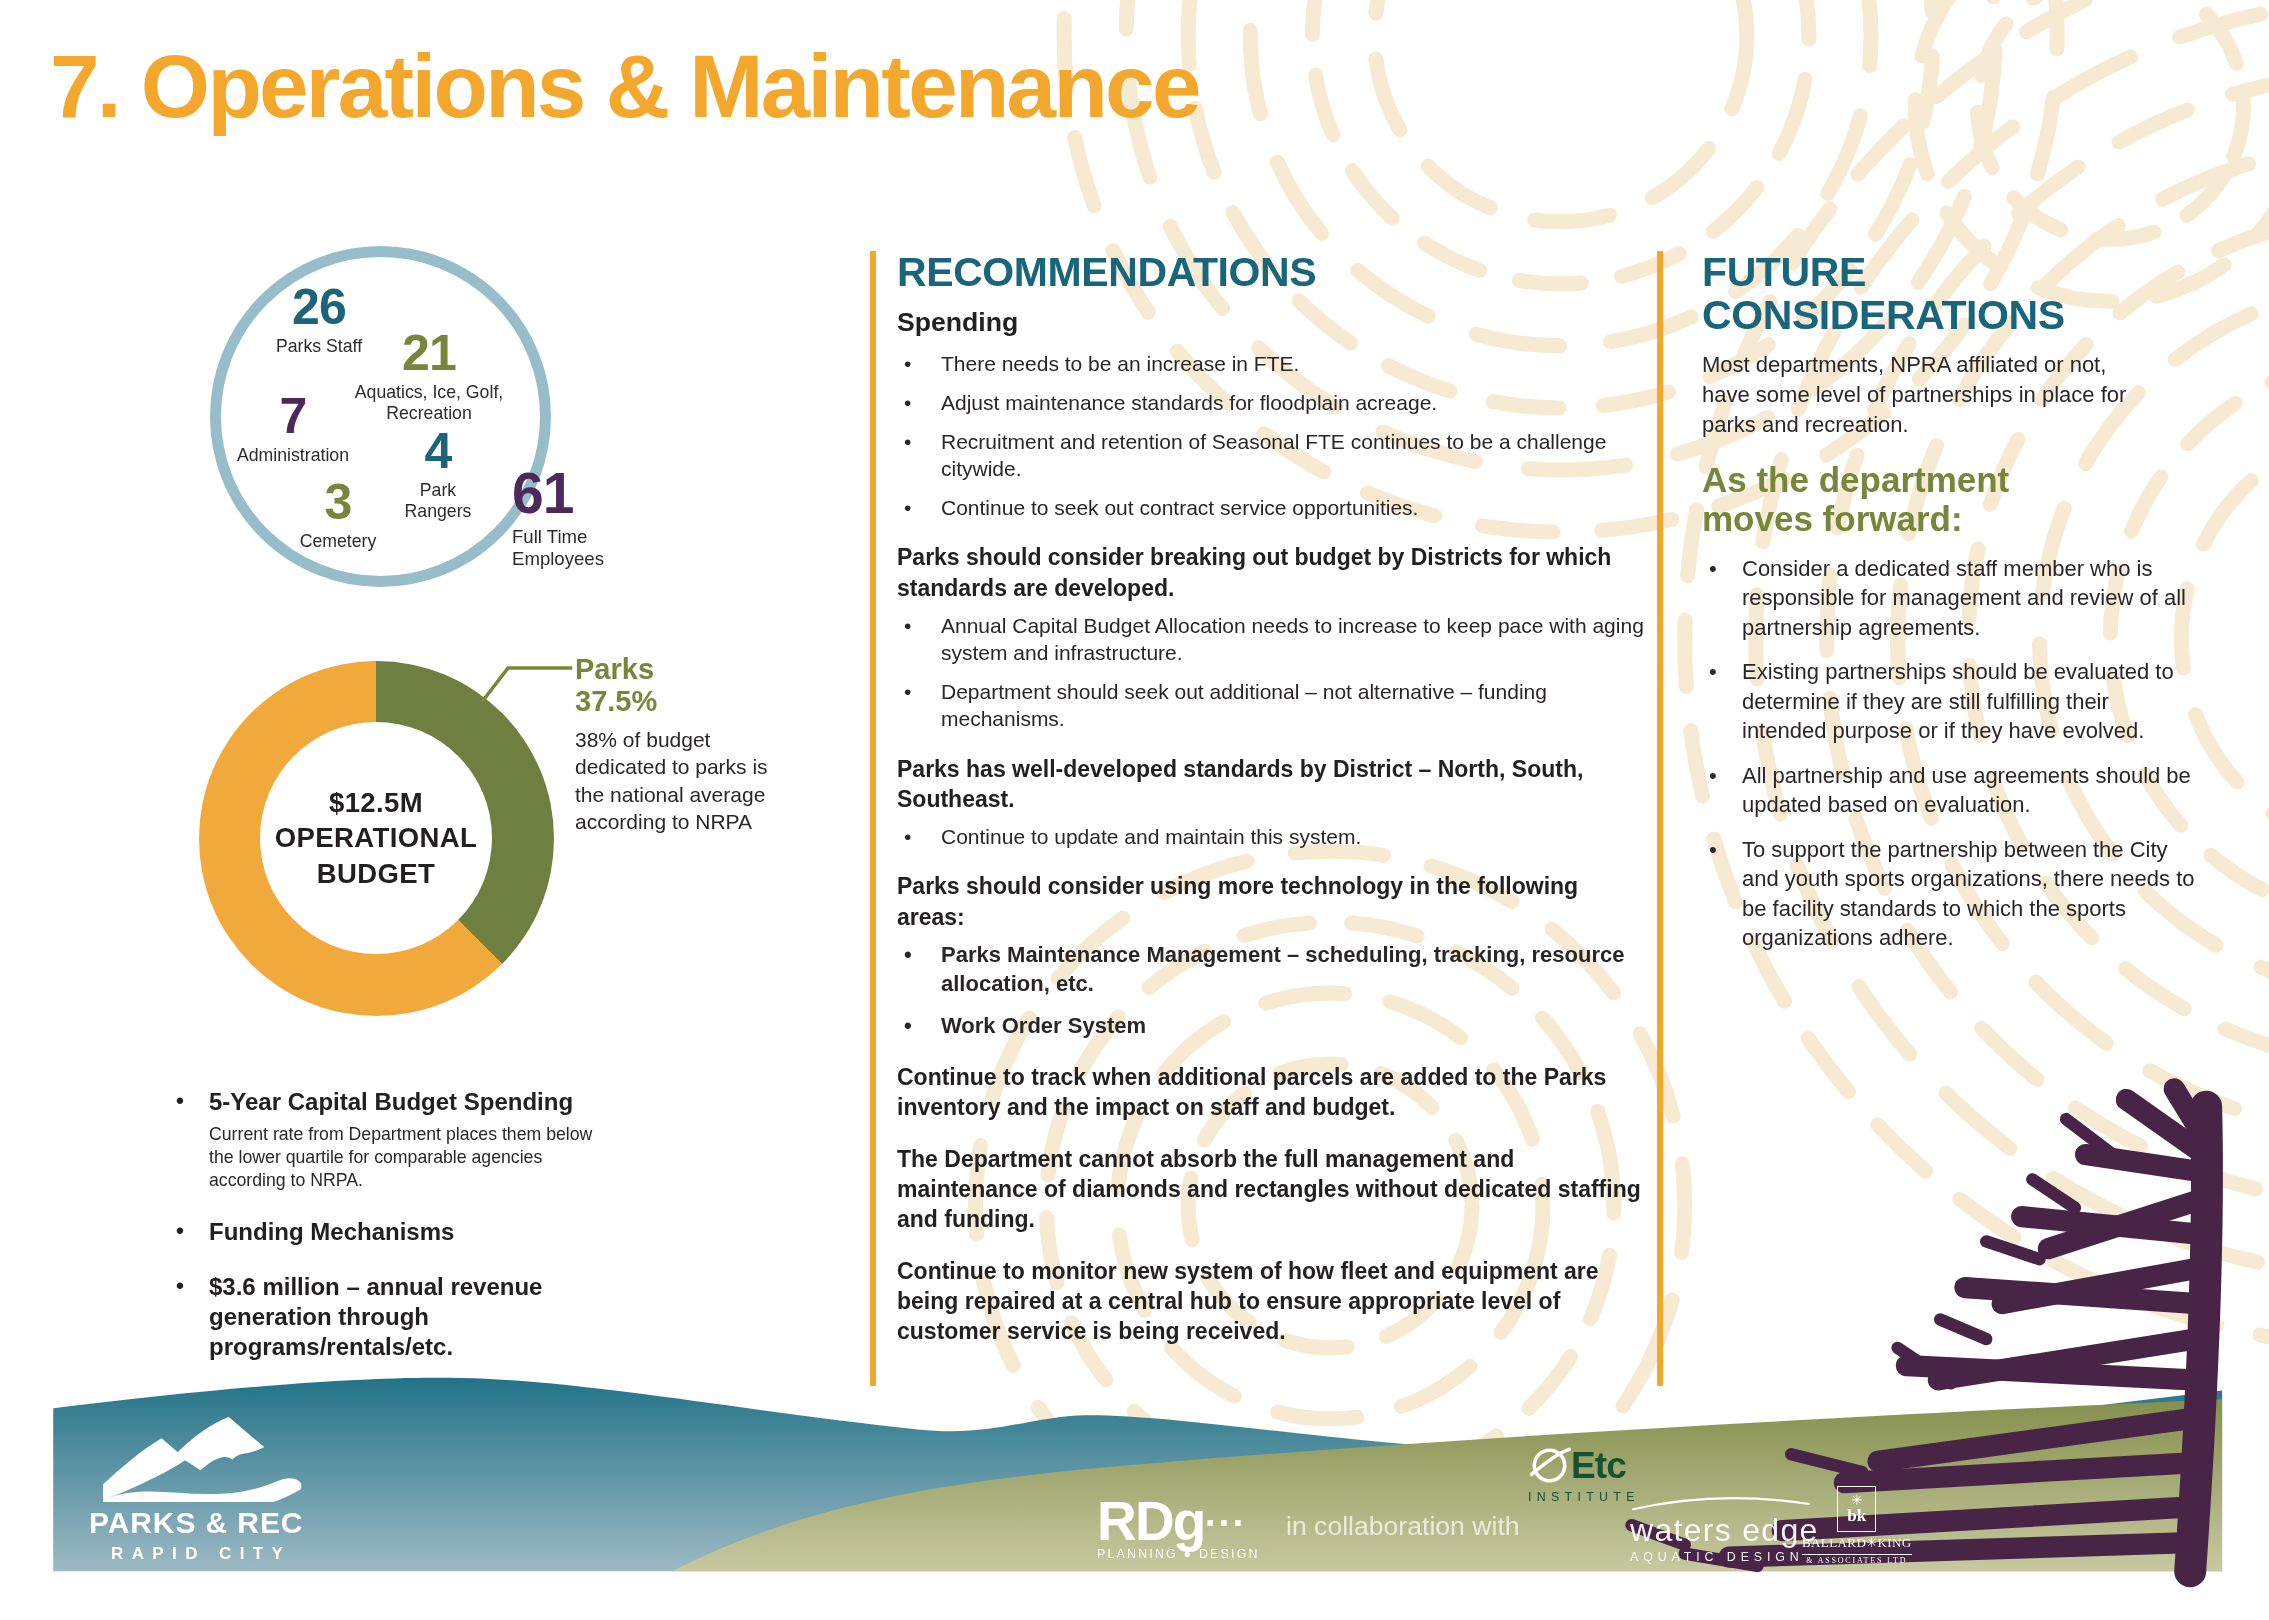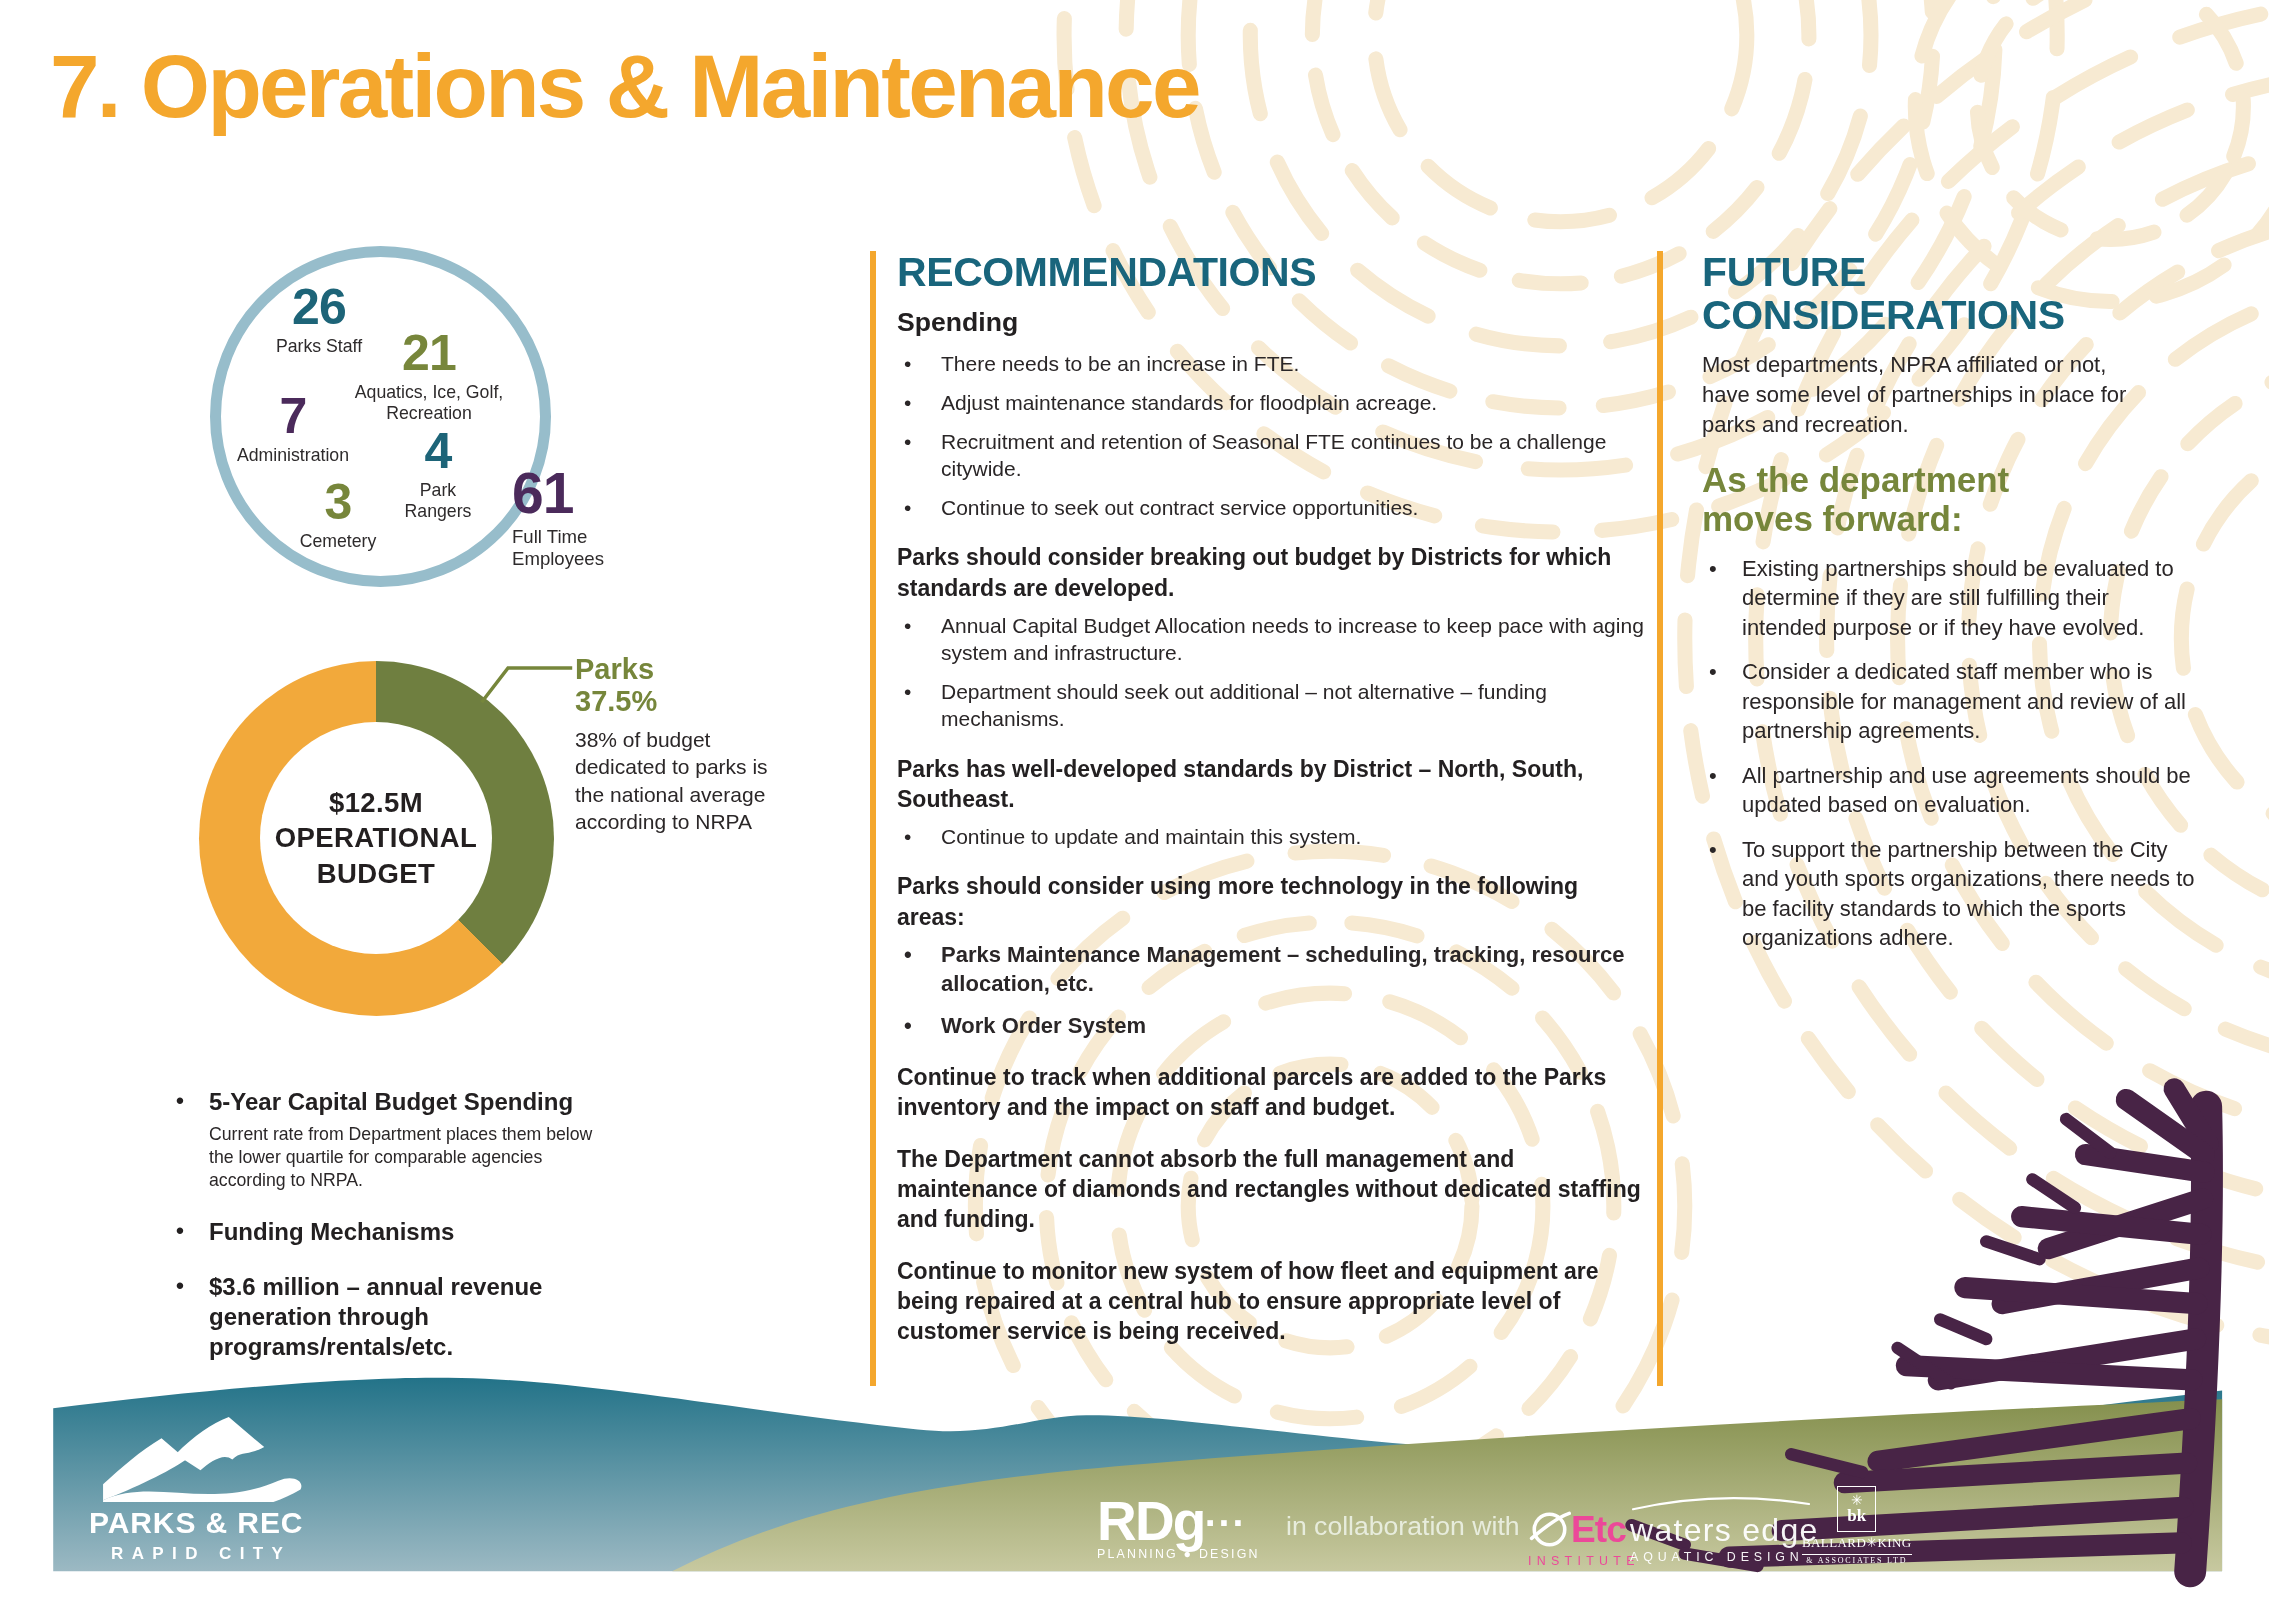--- a/index.html
+++ b/index.html
@@ -82,21 +82,21 @@
   .brand{position:absolute;left:89px;top:1417px;z-index:4;color:#fff;}
   .brand svg{display:block;margin-left:12.4px;}
   .brand .name{font-size:30px;font-weight:800;letter-spacing:0.9px;margin-top:3.5px;white-space:nowrap;}
   .brand .city{font-size:17px;font-weight:700;letter-spacing:8.4px;margin-top:4.4px;margin-left:22px;white-space:nowrap;}
   .rdg{position:absolute;left:1097px;top:1495px;z-index:4;color:#fff;}
   .rdg .row{display:flex;align-items:flex-start;}
   .rdg .name{font-size:55px;font-weight:800;line-height:.95;letter-spacing:-1.8px;}
   .rdg .dots{font-size:39px;font-weight:800;line-height:.8;margin-top:12.4px;letter-spacing:0.9px;}
   .rdg .tagline{font-size:12.4px;letter-spacing:2.2px;margin-top:0;}
   .collab{position:absolute;left:1286px;top:1511px;z-index:4;color:#ECF1E4;font-size:26.6px;font-weight:400;opacity:.92;white-space:nowrap;}
-  .etc{position:absolute;left:1528px;top:1508px;z-index:4;color:#ec4899;text-align:center;}
+  .etc{position:absolute;left:1528px;top:1444px;z-index:4;color:#14532d;text-align:center;}
   .etc .row{display:flex;align-items:center;}
   .etc .name{font-size:37px;font-weight:800;letter-spacing:-0.9px;line-height:1;}
   .etc .sub{font-size:12.4px;letter-spacing:5.3px;margin-top:2.7px;text-align:left;}
   .waters{position:absolute;left:1630px;top:1497px;z-index:4;color:#fff;}
   .waters .name{font-size:32px;font-weight:400;letter-spacing:1.3px;line-height:1;opacity:.95;}
   .waters .sub{font-size:12.4px;letter-spacing:4.9px;margin-top:4.4px;opacity:.95;}
   .bk{position:absolute;left:1802px;top:1486px;z-index:4;color:#fff;font-family:"Liberation Serif",serif;text-align:center;}
   .bk .box{width:37px;height:44px;border:1.8px solid #fff;margin:0 auto;display:flex;flex-direction:column;
            align-items:center;justify-content:center;line-height:.9;}
   .bk .flower{font-size:14px;}
@@ -219,22 +219,22 @@
     <p class="bold-para">Continue to track when additional parcels are added to the Parks inventory and the impact on staff and budget.</p>
     <p class="bold-para">The Department cannot absorb the full management and maintenance of diamonds and rectangles without dedicated staffing and funding.</p>
     <p class="bold-para">Continue to monitor new system of how fleet and equipment are being repaired at a central hub to ensure appropriate level of customer service is being received.</p>
   </section>
 
   <section class="col-right">
     <h2 class="section-title">FUTURE CONSIDERATIONS</h2>
     <p class="intro">Most departments, NPRA affiliated or not, have some level of partnerships in place for parks and recreation.</p>
     <p class="forward">As the department moves forward:</p>
     <ul class="bullets">
+      <li>Consider a dedicated staff member who is responsible for management and review of all partnership agreements.</li>
       <li>Existing partnerships should be evaluated to determine if they are still fulfilling their intended purpose or if they have evolved.</li>
-      <li>Consider a dedicated staff member who is responsible for management and review of all partnership agreements.</li>
       <li>All partnership and use agreements should be updated based on evaluation.</li>
       <li>To support the partnership between the City and youth sports organizations, there needs to be facility standards to which the sports organizations adhere.</li>
     </ul>
   </section>
 
   <svg class="footer-svg" viewBox="0 0 2560 1828">
     <defs>
       <linearGradient id="tealGrad" x1="0" y1="1545" x2="0" y2="1772" gradientUnits="userSpaceOnUse">
         <stop offset="0" stop-color="#1E7086"></stop>
           <stop offset="1" stop-color="#9CB9C3"></stop>

